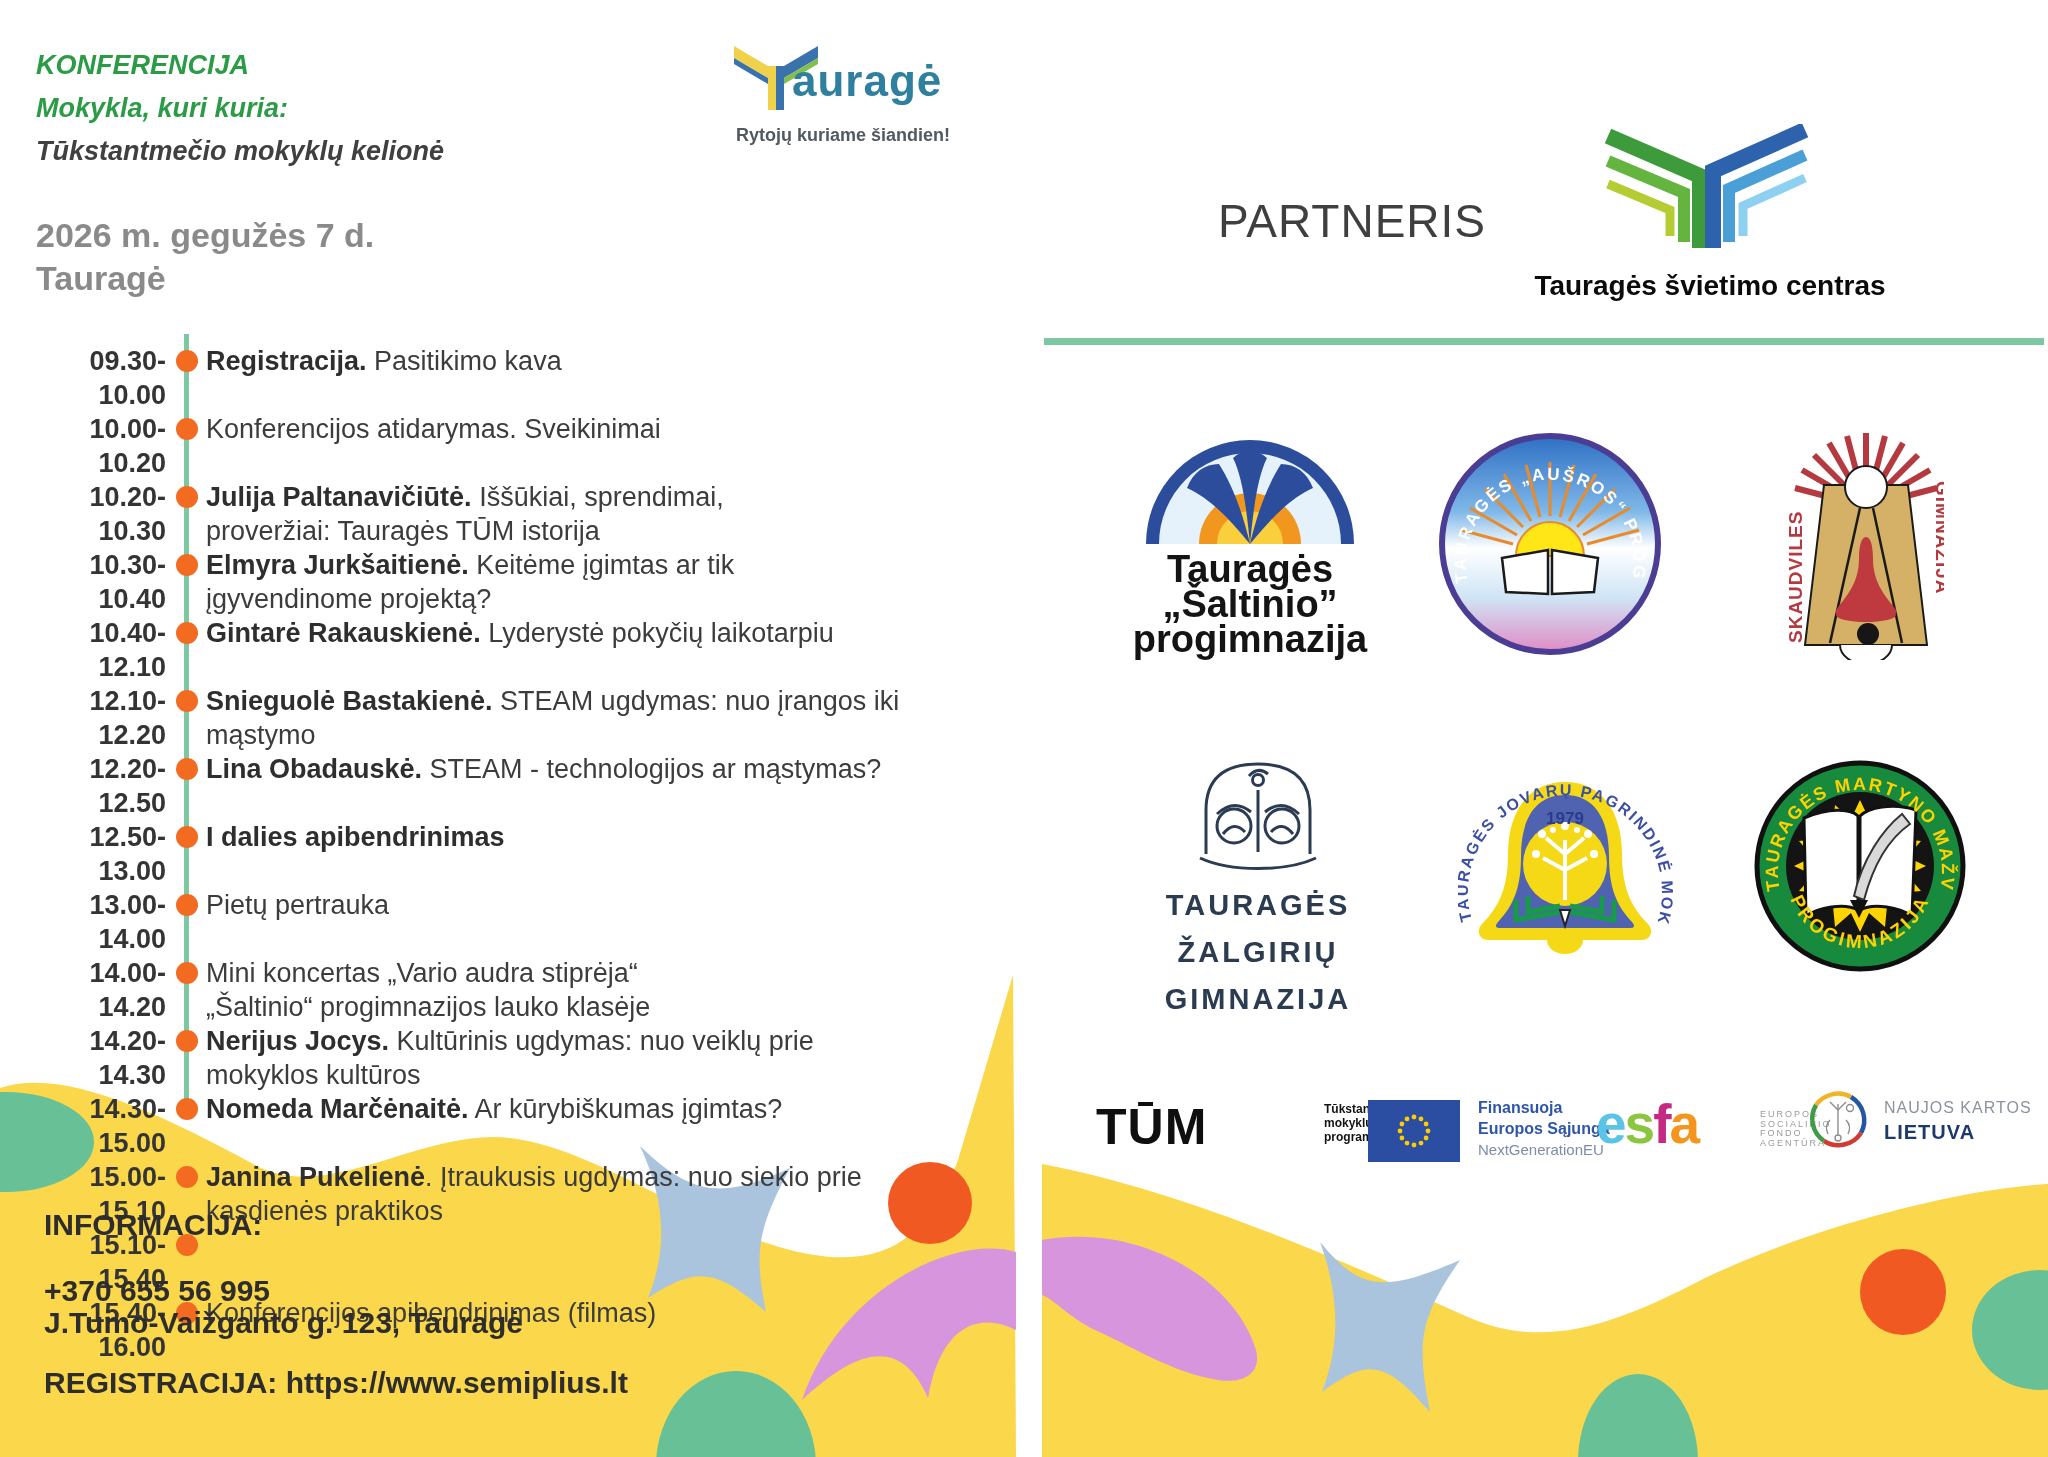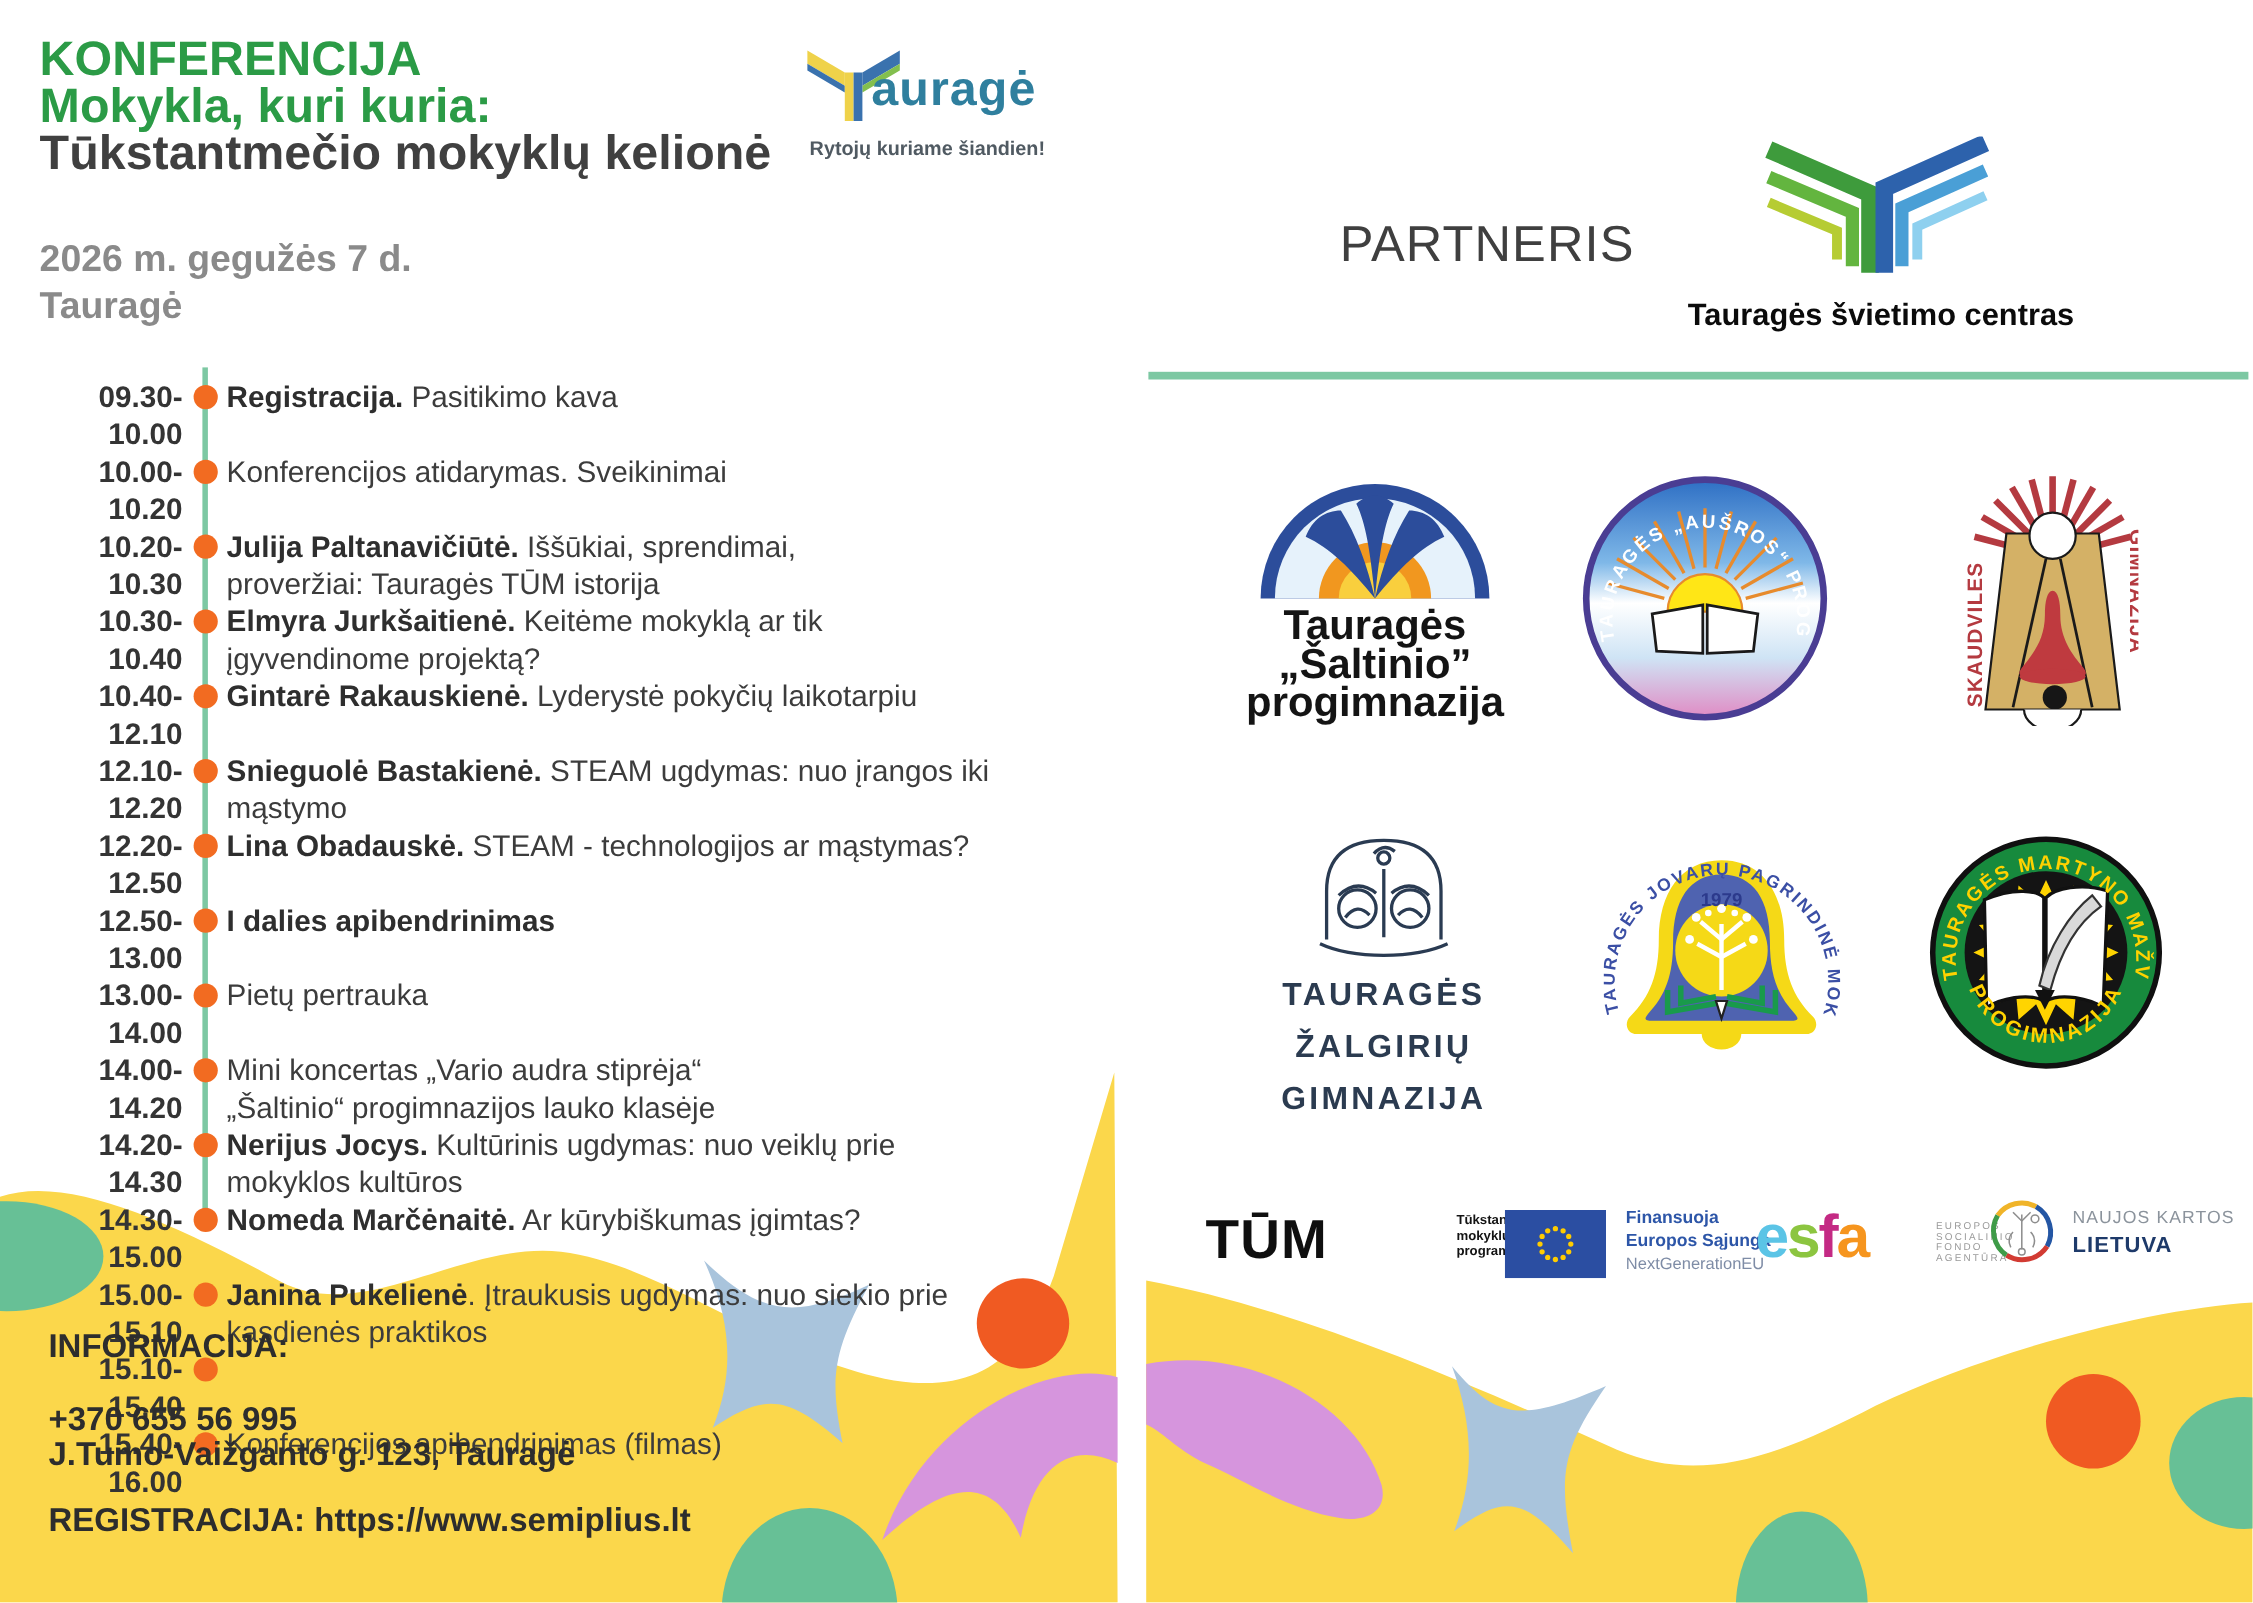--- a/index.html
+++ b/index.html
@@ -1,20 +1,20 @@
 <!DOCTYPE html>
 <html><head>
 <meta charset="utf-8">
 <style>
   html,body{margin:0;padding:0;background:#fff;}
   #root{position:relative;width:2048px;height:1457px;overflow:hidden;background:#fff;
         font-family:"Liberation Sans","DejaVu Sans",sans-serif;}
   .abs{position:absolute;}
   
-  #title{left:36px;top:32px;font-size:44px;line-height:43px;font-weight:bold;z-index:3;}
+  #title{left:36px;top:44px;font-size:27px;line-height:43px;font-weight:bold;z-index:3;font-style:italic;}
   #date{left:36px;top:214px;font-size:34px;line-height:43px;font-weight:bold;z-index:3;}
   
   #tg-word{left:792px;top:56px;font-size:44px;font-weight:600;letter-spacing:1px;z-index:3;}
   #tg-tag{left:736px;top:125px;font-size:18px;font-weight:bold;z-index:3;}
   
   #schedule{left:36px;top:344px;width:920px;z-index:3;}
   #timeline-line{position:absolute;left:148px;top:-10px;width:5px;height:784px;}
   .srow{display:grid;grid-template-columns:130px 40px 1fr;position:relative;}
   .stime{text-align:right;font-weight:bold;font-size:27px;line-height:34px;color:#343434;}
   .sdotc{position:relative;}
@@ -132,21 +132,21 @@
         <div class="sline2">proveržiai: Tauragės TŪM istorija</div>
       </div>
     </div>
 
     <div class="srow">
       <div class="stime">10.30-10.40</div>
       <div class="sdotc">
         <span class="sdot" style="background:#f26b21;"></span>
       </div>
       <div class="stext">
-        <span class="sb">Elmyra Jurkšaitienė.</span><span class="sr"> Keitėme mokyklą ar tik</span>
+        <span class="sb">Elmyra Jurkšaitienė.</span><span class="sr"> Keitėme įgimtas ar tik</span>
         <div class="sline2">įgyvendinome projektą?</div>
       </div>
     </div>
 
     <div class="srow">
       <div class="stime">10.40-12.10</div>
       <div class="sdotc">
         <span class="sdot" style="background:#f26b21;"></span>
       </div>
       <div class="stext">

